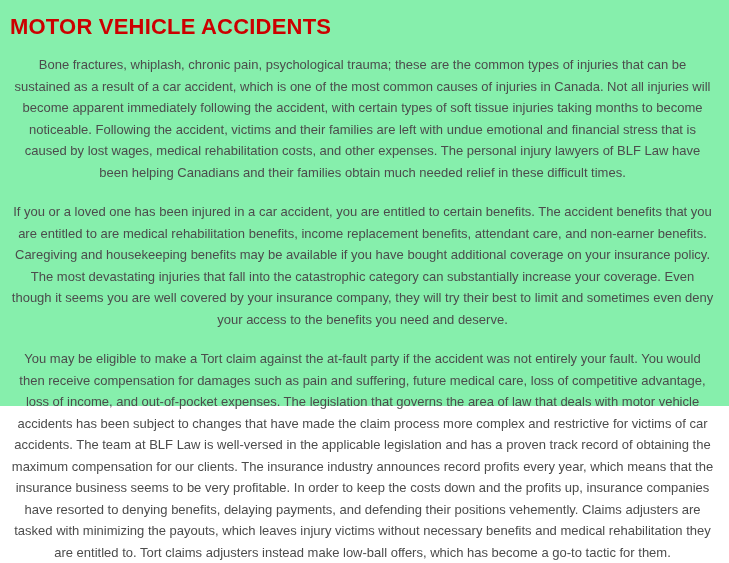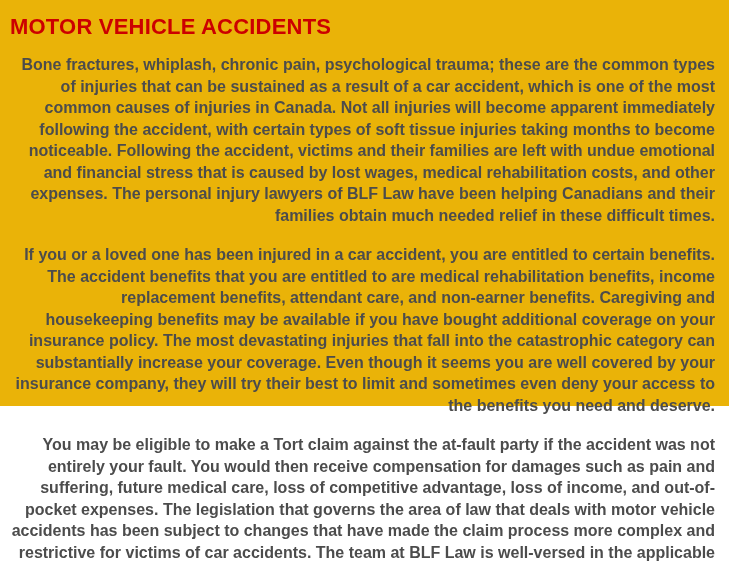--- a/index.html
+++ b/index.html
@@ -11,37 +11,36 @@
     height: 563px;
     background: #ffffff;
     font-family: "Liberation Sans", sans-serif;
     overflow: hidden;
   }
   .page {
     box-sizing: border-box;
     width: 729px;
     height: 406px;
     padding: 10px 14px 0 10px;
-    background: #eab308;
+    background: #86efac;
   }
   .article-title {
     font-size: 22px;
     line-height: 26px;
     font-weight: bold;
     color: #cc0000;
     margin: 4px 0 14px 0;
     letter-spacing: 0.2px;
   }
   .body-copy p {
     margin: 0 0 18px 0;
-    font-size: 16px;
+    font-size: 13px;
     line-height: 21.5px;
     color: #4c4c4c;
-    text-align: right;
-    font-weight: bold;
+    text-align: center;
   }
   .body-copy p:last-child {
     margin-bottom: 12px;
   }
 </style>
 </head>
 <body>
 
 <div class="page">
   <h1 class="article-title">MOTOR VEHICLE ACCIDENTS</h1>

